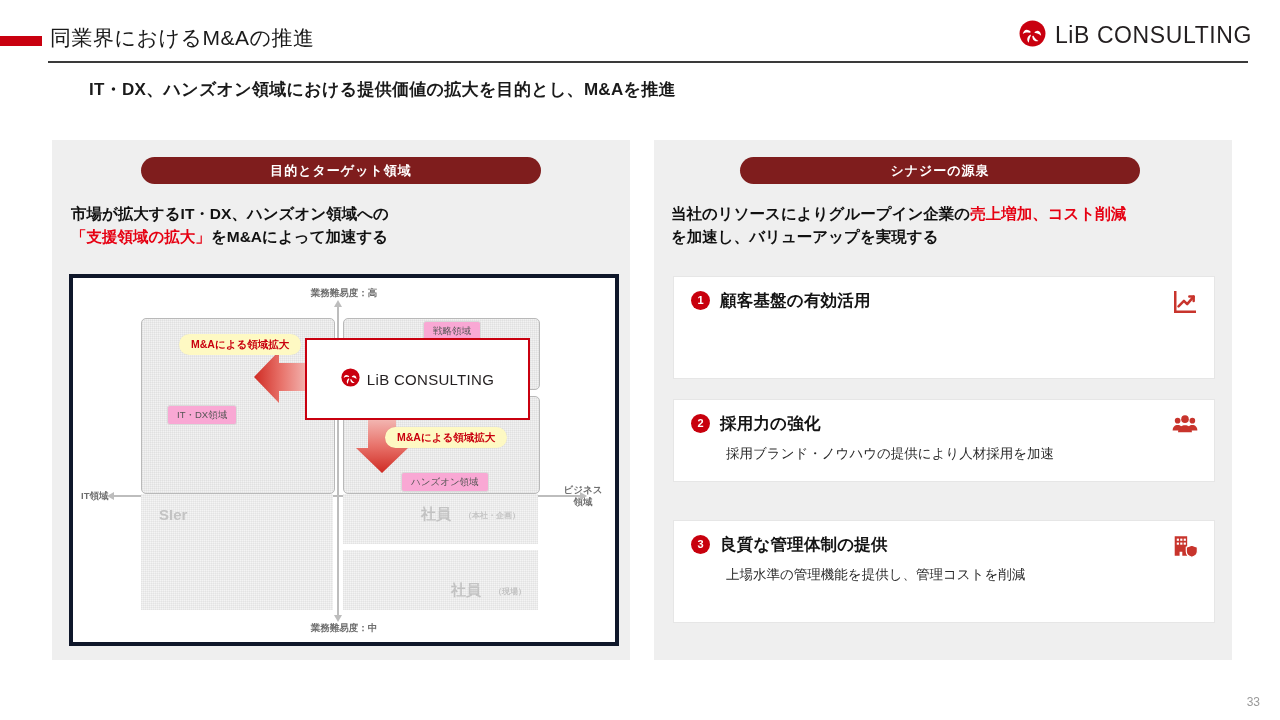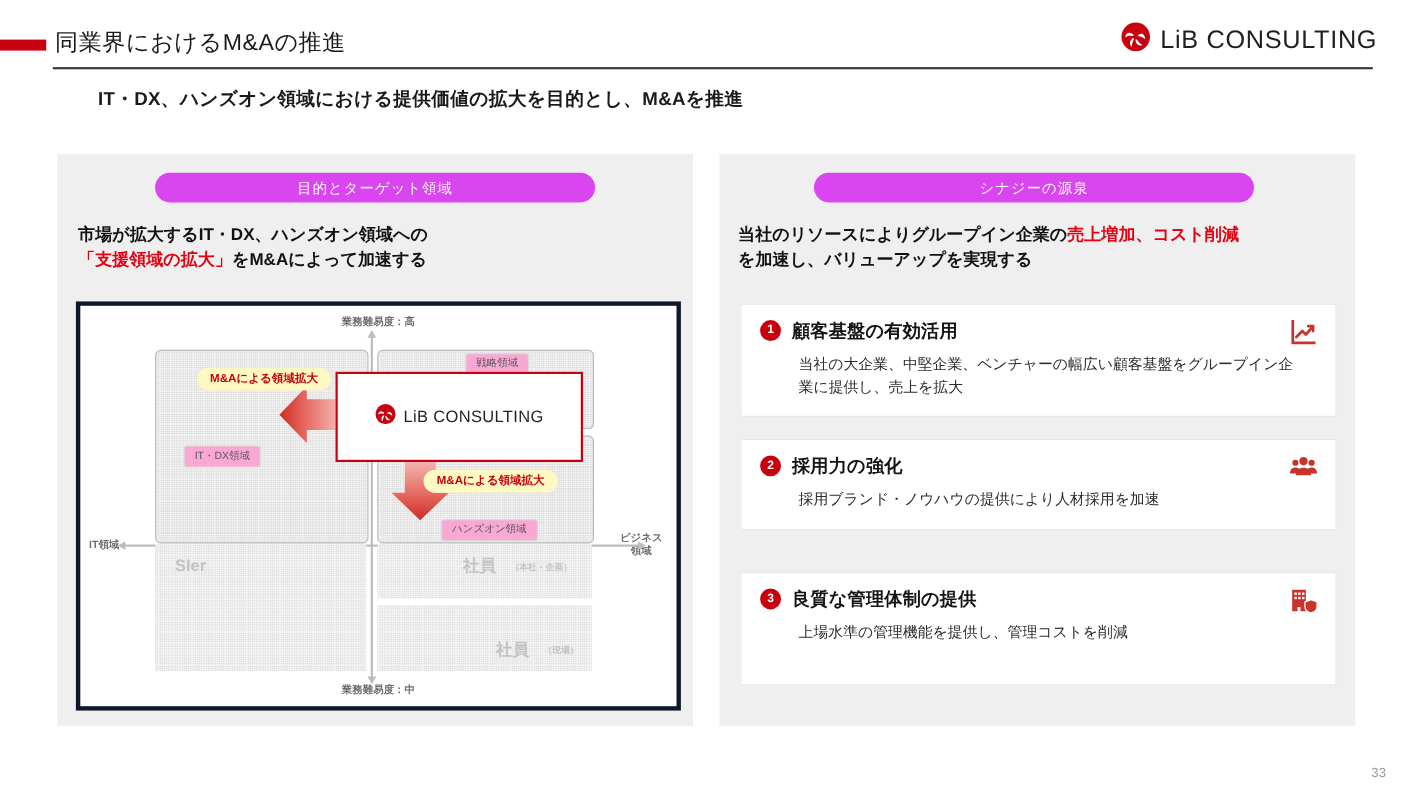--- a/index.html
+++ b/index.html
@@ -84,24 +84,24 @@
     height: 520px;
   }
   .panel-left  { left: 52px;  width: 578px; }
   .panel-right { left: 654px; width: 578px; }
 
   .pill {
     position: absolute;
     top: 17px;
     height: 27px;
     border-radius: 14px;
-    background: #d946ef;
+    background: #7f1d1d;
     color: #ffffff;
     font-size: 13px;
-    font-weight: normal;
+    font-weight: bold;
     letter-spacing: 1px;
     display: flex;
     align-items: center;
     justify-content: center;
   }
   .pill-left  { left: 89px;  width: 400px; }
   .pill-right { left: 86px;  width: 400px; }
 
   .lead {
     position: absolute;
@@ -476,21 +476,20 @@
   <div class="pill pill-right">シナジーの源泉</div>
 
   <div class="lead lead-right">
     <span>当社のリソースによりグループイン企業の</span><span class="hl">売上増加、コスト削減</span><br>
     <span>を加速し、バリューアップを実現する</span>
   </div>
 
   <div class="card card-1">
     <div class="badge">1</div>
     <div class="card-title">顧客基盤の有効活用</div>
-    <div class="card-body">当社の大企業、中堅企業、ベンチャーの幅広い顧客基盤をグループイン企業に提供し、売上を拡大</div>
     <div class="card-icon">
       <svg width="26" height="26" viewBox="0 0 24 24" aria-hidden="true">
         <path d="M3 3 L3 21 L21 21" fill="none" stroke="#c8342c" stroke-width="2.3" stroke-linecap="square"></path>
         <path d="M6 16 L11 11 L14 14 L20 7" fill="none" stroke="#c8342c" stroke-width="2.3" stroke-linecap="round" stroke-linejoin="round"></path>
         <path d="M20 7 L20 11 M20 7 L16 7" fill="none" stroke="#c8342c" stroke-width="2.3" stroke-linecap="round"></path>
       </svg>
     </div>
   </div>
 
   <div class="card card-2">

